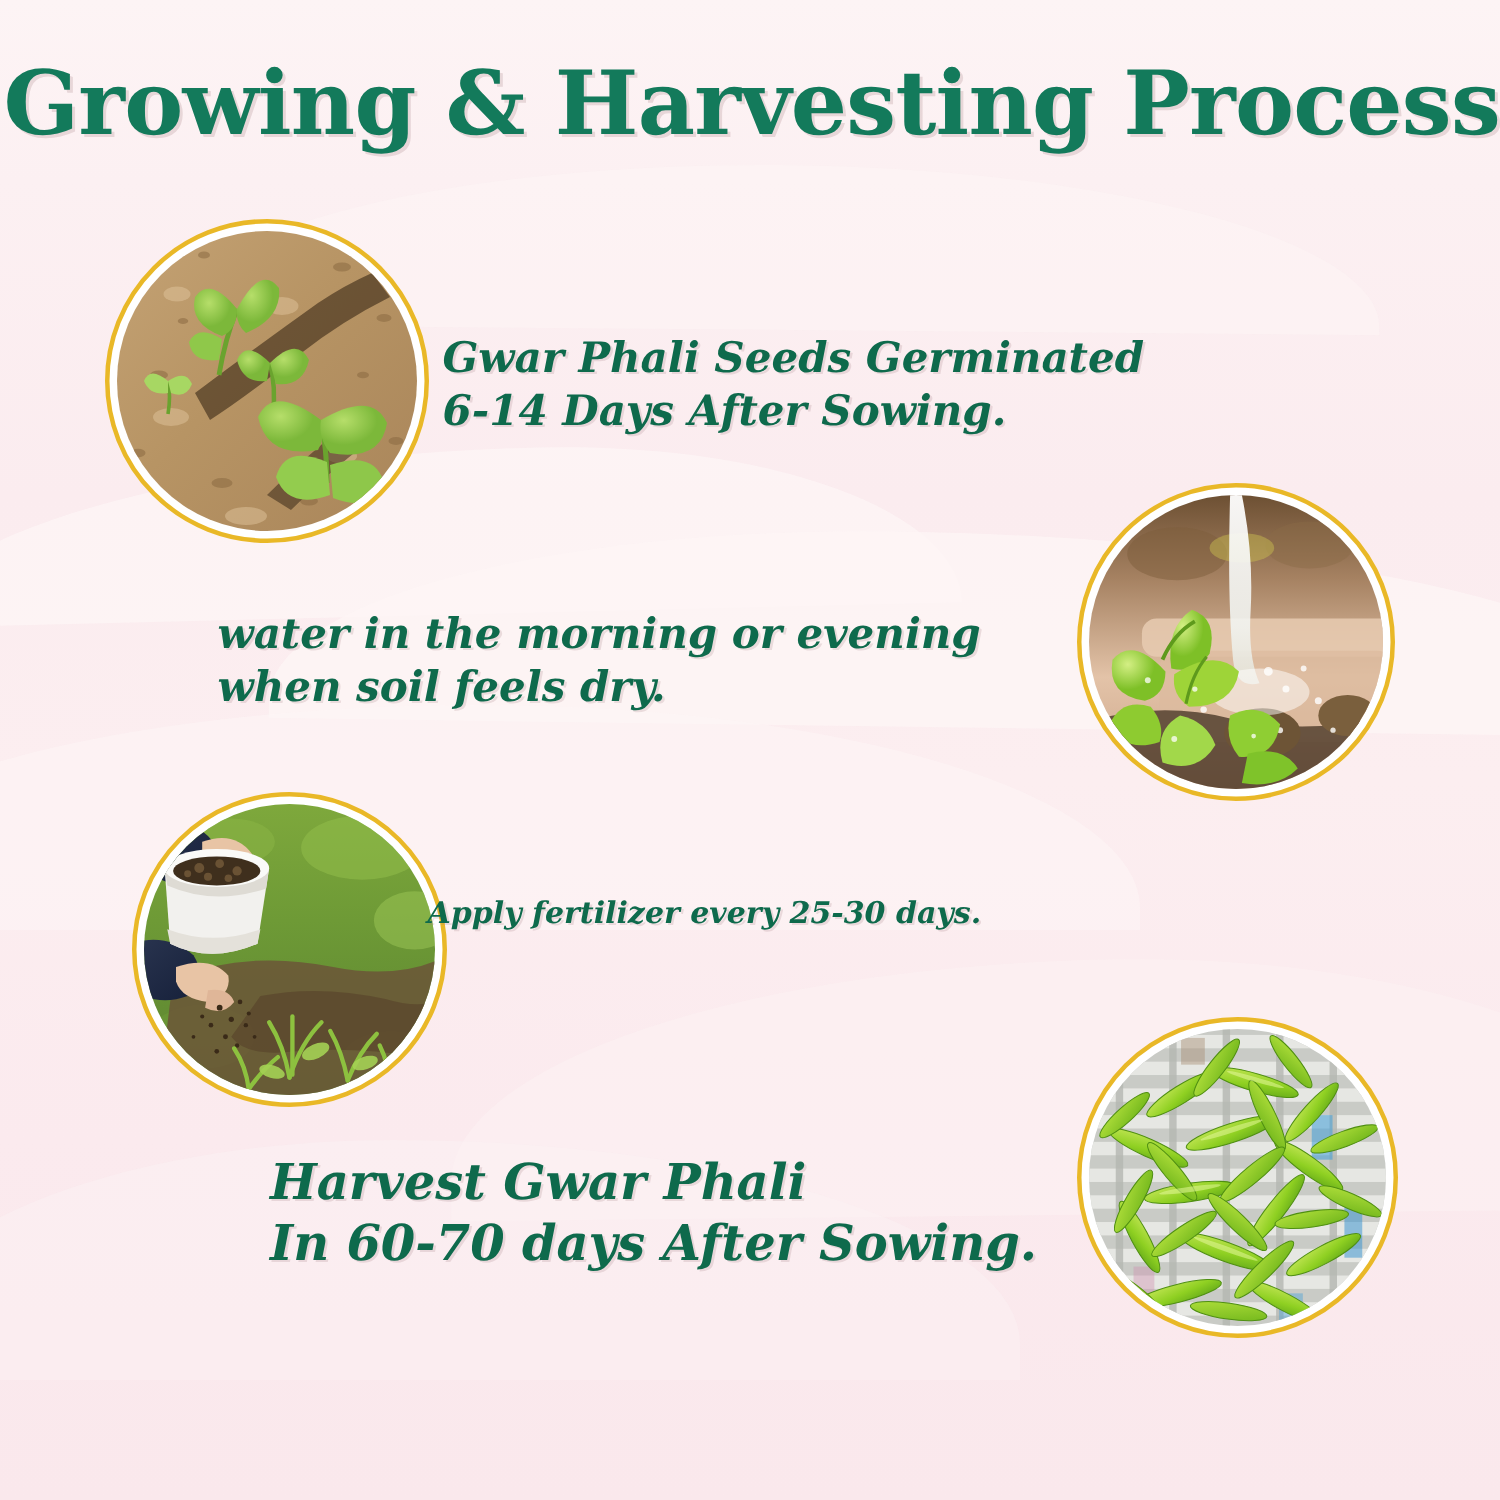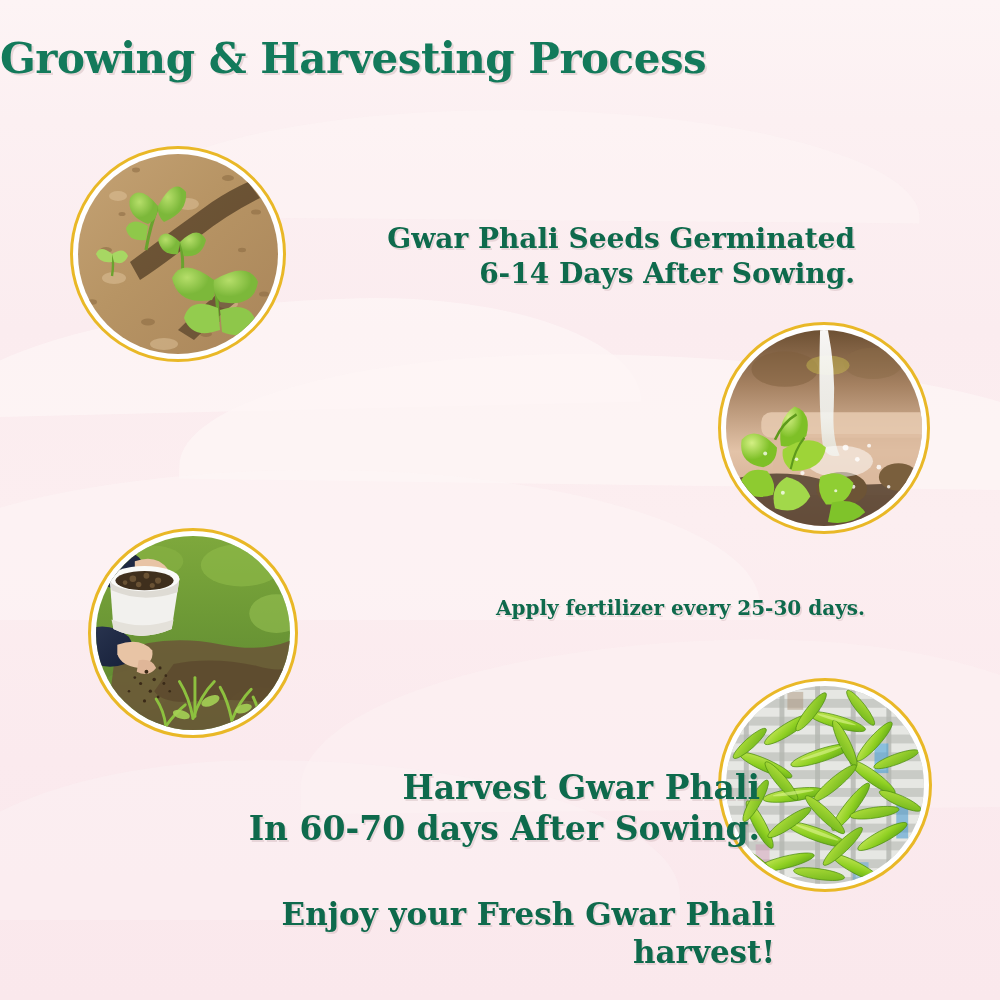--- a/index.html
+++ b/index.html
@@ -75,40 +75,41 @@
     background: #fdf6f6;
     opacity: .5;
     transform: rotate(.5deg);
   }
 
   
   #title {
     position: absolute;
     left: 0; top: 34px;
     width: 1000px;
-    text-align: left;
+    text-align: right;
     font-family: "DejaVu Serif", "Liberation Serif", serif;
     font-weight: 700;
-    font-size: 42px;
+    font-size: 59px;
     letter-spacing: -.5px;
     color: #137a5b;
     text-shadow: 2px 2px 0 rgba(160,120,125,.22);
     white-space: nowrap;
   }
 
   
   .caption {
     position: absolute;
     font-family: "DejaVu Serif", "Liberation Serif", serif;
     font-weight: 700;
     color: #0e6a4c;
-    text-align: right;
+    text-align: left;
     line-height: 1.24;
     text-shadow: 1.6px 1.6px 0 rgba(160,120,125,.20);
     white-space: pre-line;
+    font-style: italic;
   }
   #cap-germinate { left: 295px; top: 222px; width: 560px; font-size: 28px; }
   #cap-water     { left: 145px; top: 406px; width: 560px; font-size: 28px; }
   #cap-fertilize { left: 285px; top: 596px; width: 580px; font-size: 20px; }
   #cap-harvest   { left: 180px; top: 768px; width: 580px; font-size: 33px; }
   #cap-enjoy     { left: 195px; top: 896px; width: 580px; font-size: 31px; line-height: 1.22; }
 
   
   .photo-circle {
     position: absolute;
@@ -283,20 +284,22 @@
         <g fill="#ffffff" opacity=".75">
           <circle cx="40" cy="126" r="2"></circle>
             <circle cx="72" cy="132" r="1.8"></circle>
           <circle cx="58" cy="166" r="2"></circle>
             <circle cx="112" cy="164" r="1.6"></circle>
         </g>
       </svg>
     </div>
   </div>
 
+  <div id="cap-water" class="caption">water in the morning or evening
+when soil feels dry.</div>
 
   <div id="photo-fertilizer" class="photo-circle">
     <div class="photo-inner">
       <svg viewBox="0 0 200 200" preserveAspectRatio="xMidYMid slice">
         <defs>
           <linearGradient id="grassG" x1="0" y1="0" x2="0" y2="1">
             <stop offset="0%" stop-color="#7ea83c"></stop>
             <stop offset="40%" stop-color="#6e9a36"></stop>
             <stop offset="100%" stop-color="#5a8230"></stop>
           </linearGradient>
@@ -466,16 +469,14 @@
           <ellipse cx="92" cy="148" rx="23" ry="1.8" transform="rotate(20 92 148)"></ellipse>
           <ellipse cx="112" cy="34" rx="20" ry="1.6" transform="rotate(16 112 34)"></ellipse>
         </g>
       </svg>
     </div>
   </div>
 
   <div id="cap-harvest" class="caption">Harvest Gwar Phali
 In 60-70 days After Sowing.</div>
 
-  <div id="cap-enjoy" class="caption">Enjoy your Fresh Gwar Phali
-harvest!</div>
 
 </div>
 
 </body></html>

